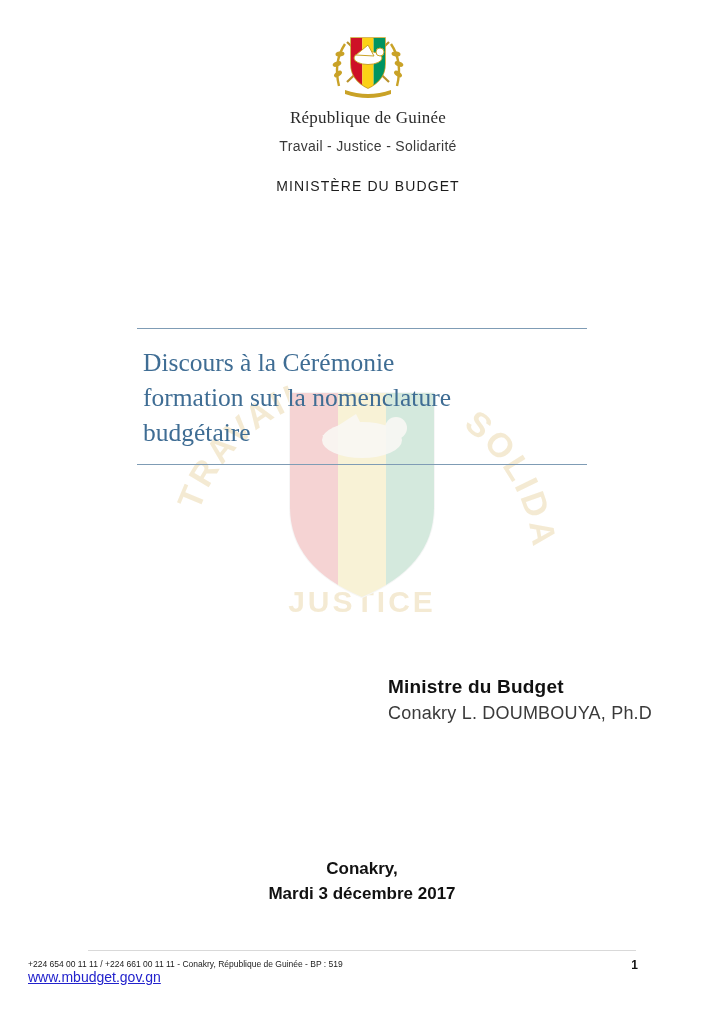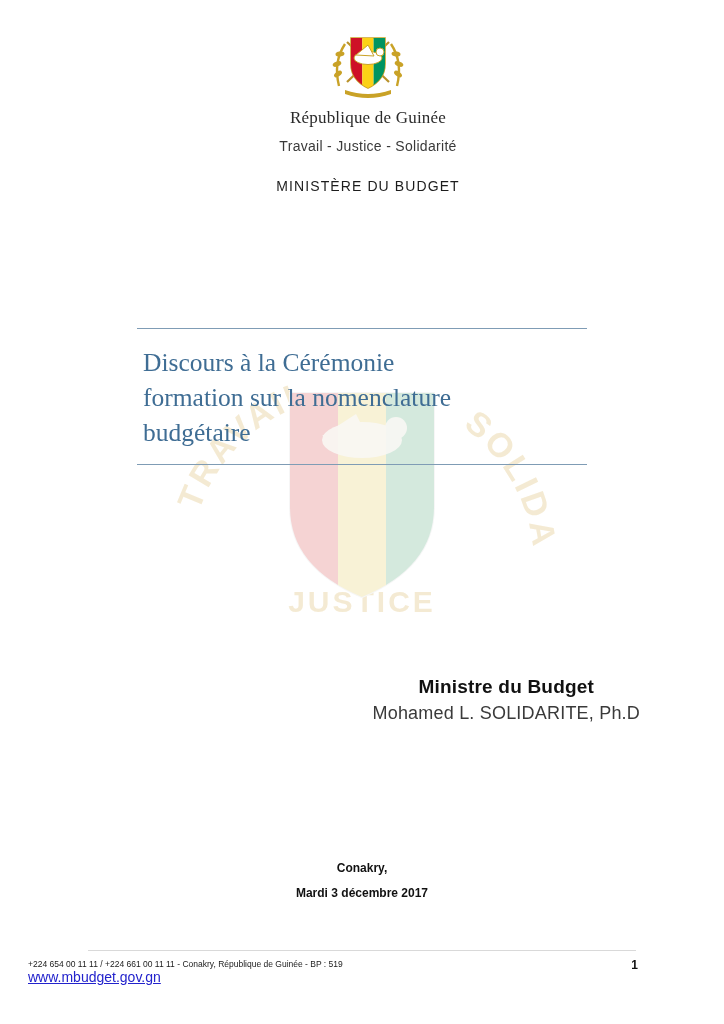--- a/index.html
+++ b/index.html
@@ -93,22 +93,22 @@
     color: #3f6d94;
     padding: 16px 6px 14px 6px;
     font-weight: normal;
     margin: 0;
   }
 
   
   .signature {
     position: absolute;
     top: 676px;
-    right: 84px;
-    text-align: center;
+    right: 72px;
+    text-align: left;
   }
   .sig-role {
     font-family: "Liberation Sans", sans-serif;
     font-weight: bold;
     font-size: 19px;
     color: #111111;
     letter-spacing: 0.2px;
   }
   .sig-name {
     margin-top: 5px;
@@ -120,21 +120,21 @@
 
   
   .placedate {
     position: absolute;
     top: 856px;
     left: 0;
     width: 724px;
     text-align: center;
     font-family: "Liberation Sans", sans-serif;
     font-weight: bold;
-    font-size: 12px;
+    font-size: 17px;
     color: #111111;
     line-height: 25px;
   }
 
   
   .footer {
     position: absolute;
     bottom: 34px;
     left: 0;
     width: 724px;
@@ -260,21 +260,21 @@
     <div class="doc-title">
       <div>Discours à la Cérémonie</div>
       <div>formation sur la nomenclature</div>
       <div>budgétaire</div>
     </div>
     <div class="rule"></div>
   </div>
 
   <div class="signature">
     <div class="sig-role">Ministre du Budget</div>
-    <div class="sig-name">Mohamed L. SOLIDARITE, Ph.D</div>
+    <div class="sig-name">Conakry L. DOUMBOUYA, Ph.D</div>
   </div>
 
   <div class="placedate">
     <div>Conakry,</div>
     <div>Mardi 3 décembre 2017</div>
   </div>
 
   <div class="footer">
     <div class="footer-rule"></div>
     <div class="footer-text">

